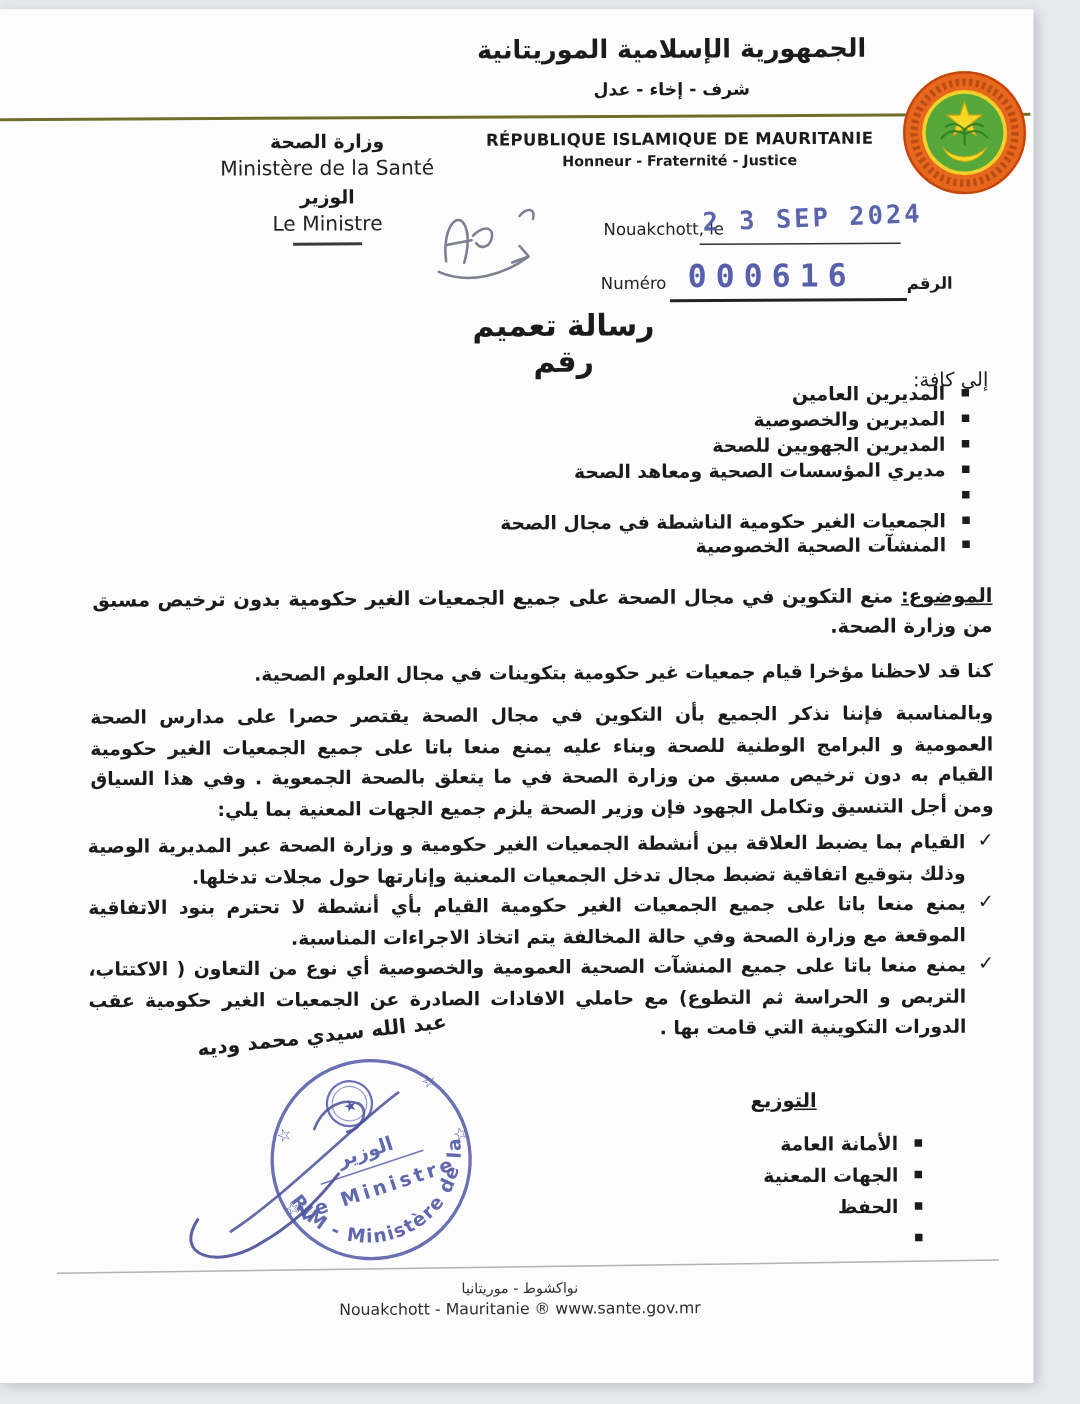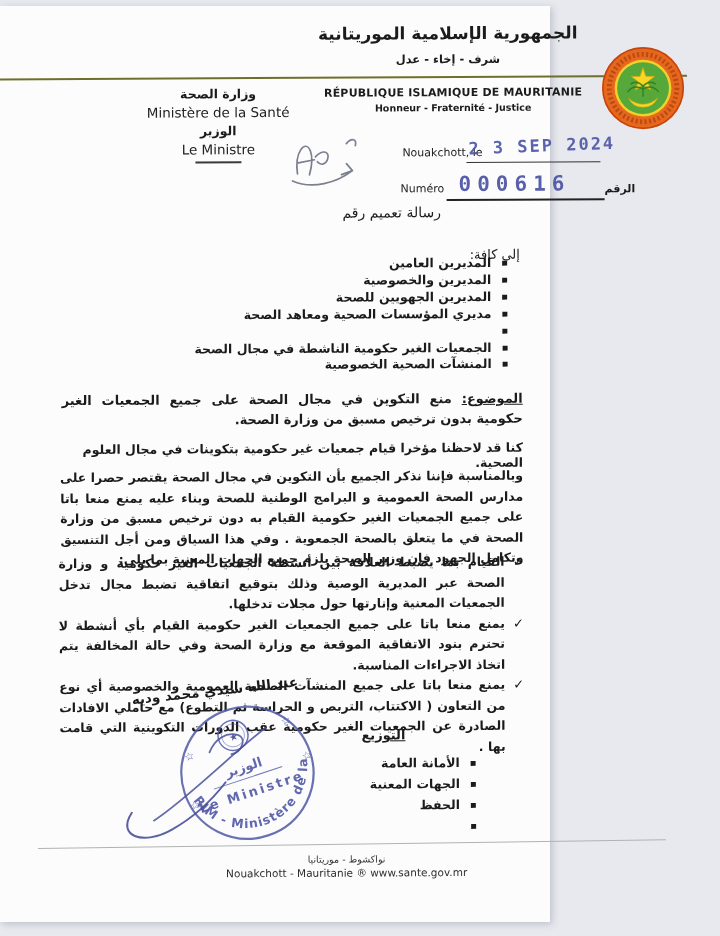--- a/index.html
+++ b/index.html
@@ -5,21 +5,21 @@
   * { box-sizing: border-box; margin: 0; padding: 0; }
   html, body { width: 720px; height: 936px; }
   body {
     background: #e7e9ee;
     font-family: "DejaVu Sans", sans-serif;
     color: #1b1b1b;
     position: relative;
     overflow: hidden;
   }
   .paper {
-    position: absolute; left: 0; top: 6px; width: 550px; height: 916px;
+    position: absolute; left: 0; top: 6px; width: 689px; height: 916px;
     background: #fcfcfd;
     box-shadow: 2px 2px 7px rgba(60,70,90,.25);
   }
   .content { position: absolute; inset: 0; transform: rotate(-0.3deg); }
   .abs { position: absolute; }
 
   
   .hdr-title   { top: 18px; left: 250px; width: 400px; text-align: center;
                  font-size: 17px; font-weight: bold; direction: rtl; letter-spacing: .5px; }
   .hdr-motto   { top: 47px; left: 250px; width: 400px; text-align: center;
@@ -43,21 +43,21 @@
                  font-size: 17px; font-weight: bold; color: #4b53a5; letter-spacing: 2px;
                  transform: rotate(-2deg); opacity: .9; white-space: nowrap; }
   .date-line   { top: 157px; left: 468px; width: 134px; height: 1px; background: #333; }
   .num-label   { top: 177px; left: 402px; font-size: 11px; color: #222; }
   .num-line    { top: 194px; left: 448px; width: 158px; height: 2px; background: #222; }
   .num-stamp   { top: 167px; left: 460px; font-family: "DejaVu Sans Mono", monospace;
                  font-size: 21px; font-weight: bold; color: #4b53a5; letter-spacing: 6px; opacity: .92; }
   .num-ar      { top: 178px; left: 606px; font-size: 11px; font-weight: bold; direction: rtl; text-align: center; }
   .annotation  { top: 126px; left: 286px; }
 
-  .doc-type    { top: 199px; left: 318px; width: 150px; font-size: 14px; font-weight: normal;
+  .doc-type    { top: 199px; left: 302px; width: 150px; font-size: 20px; font-weight: bold;
                  direction: rtl; text-align: center; }
 
   
   .recipients-heading { top: 242px; right: 29px; font-size: 13px; font-weight: normal; direction: rtl; }
   .recipients  { top: 250px; right: 41px; width: 615px; direction: rtl; }
   .r-item      { display: flex; direction: rtl; gap: 10px; line-height: 16.9px;
                  font-size: 12.5px; font-weight: bold; }
   .sq          { font-size: 10px; line-height: 16.9px; }
 
   

